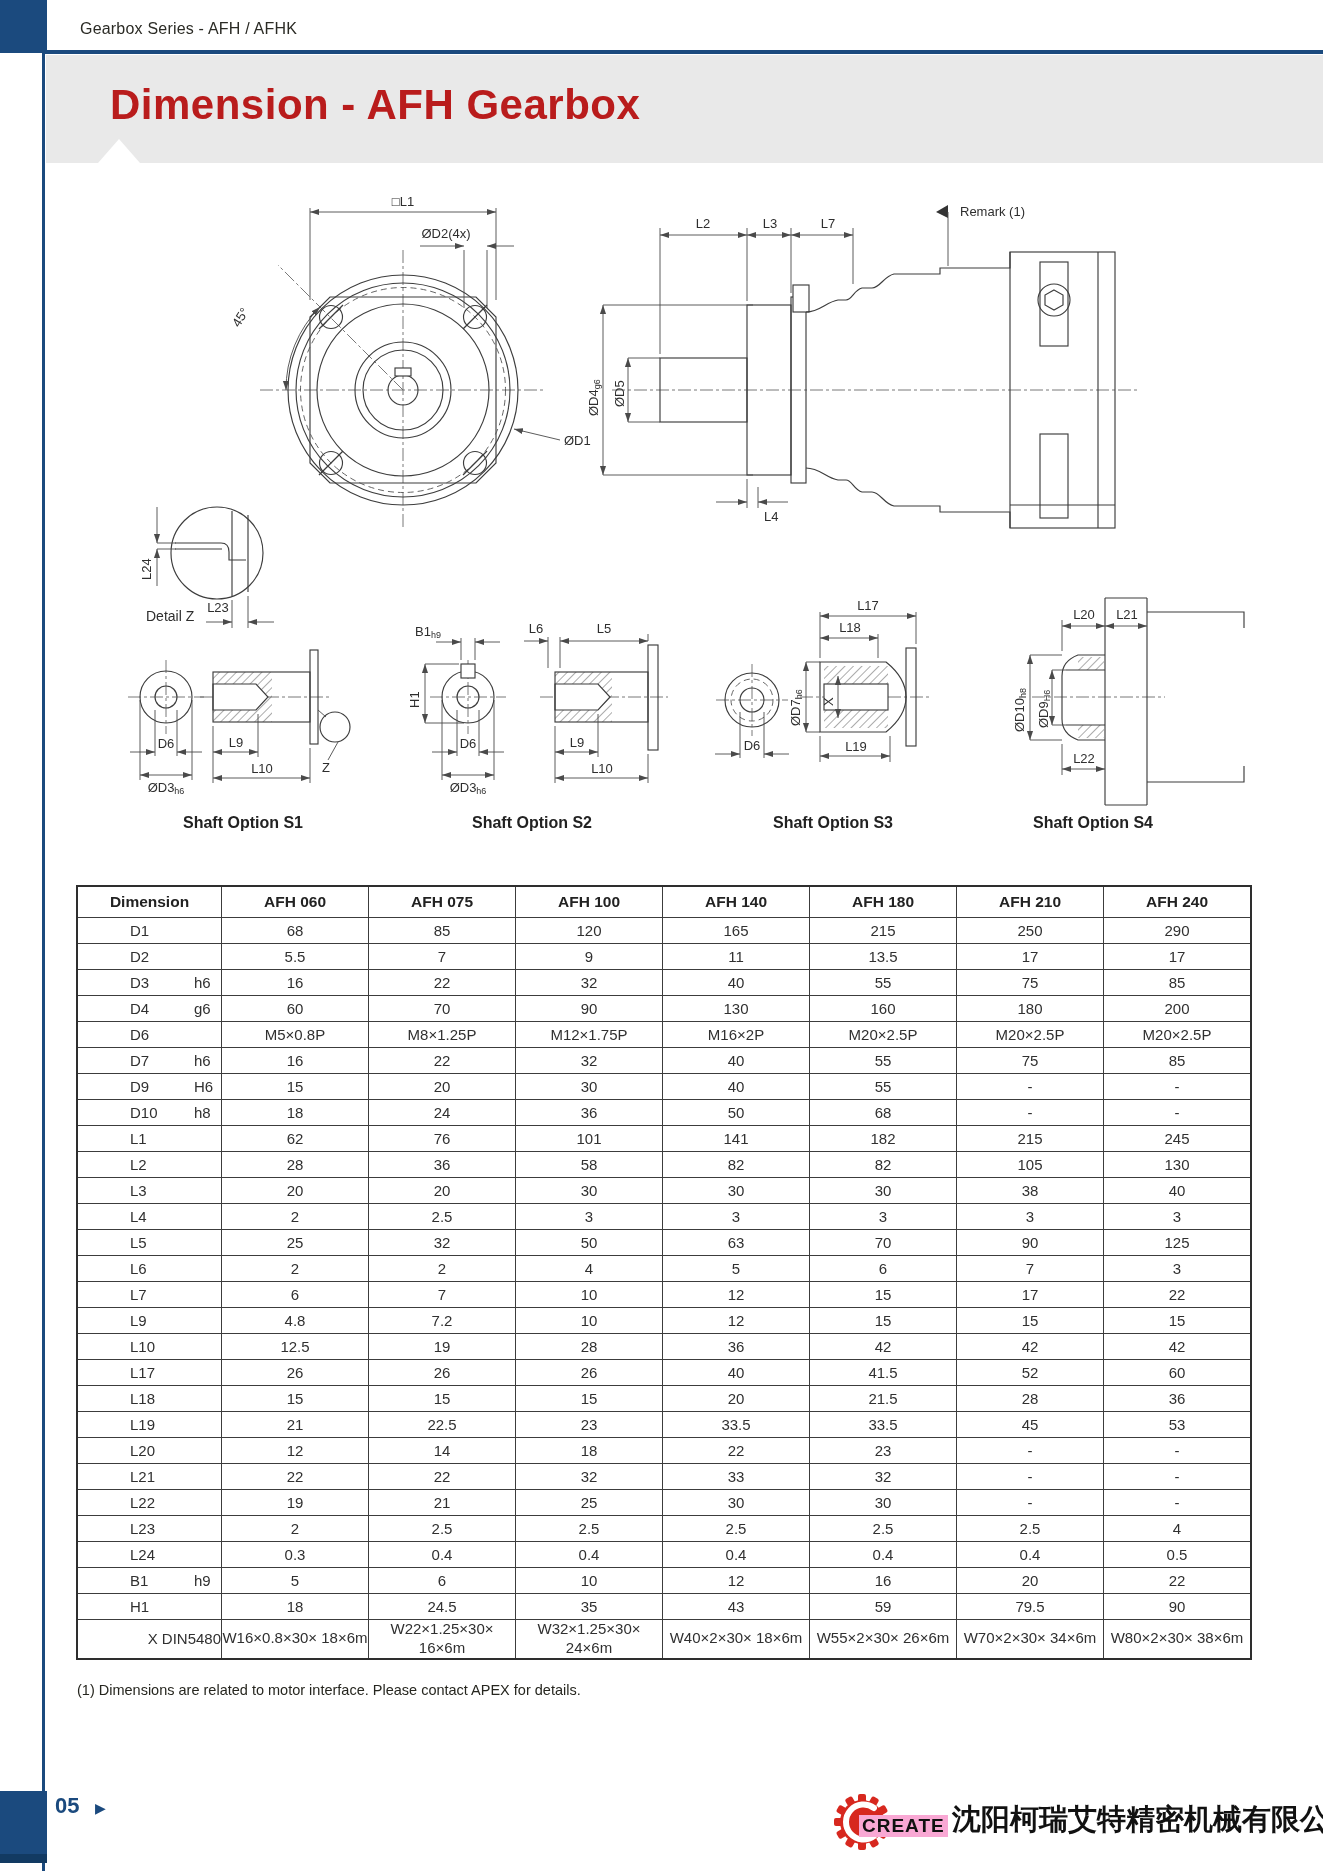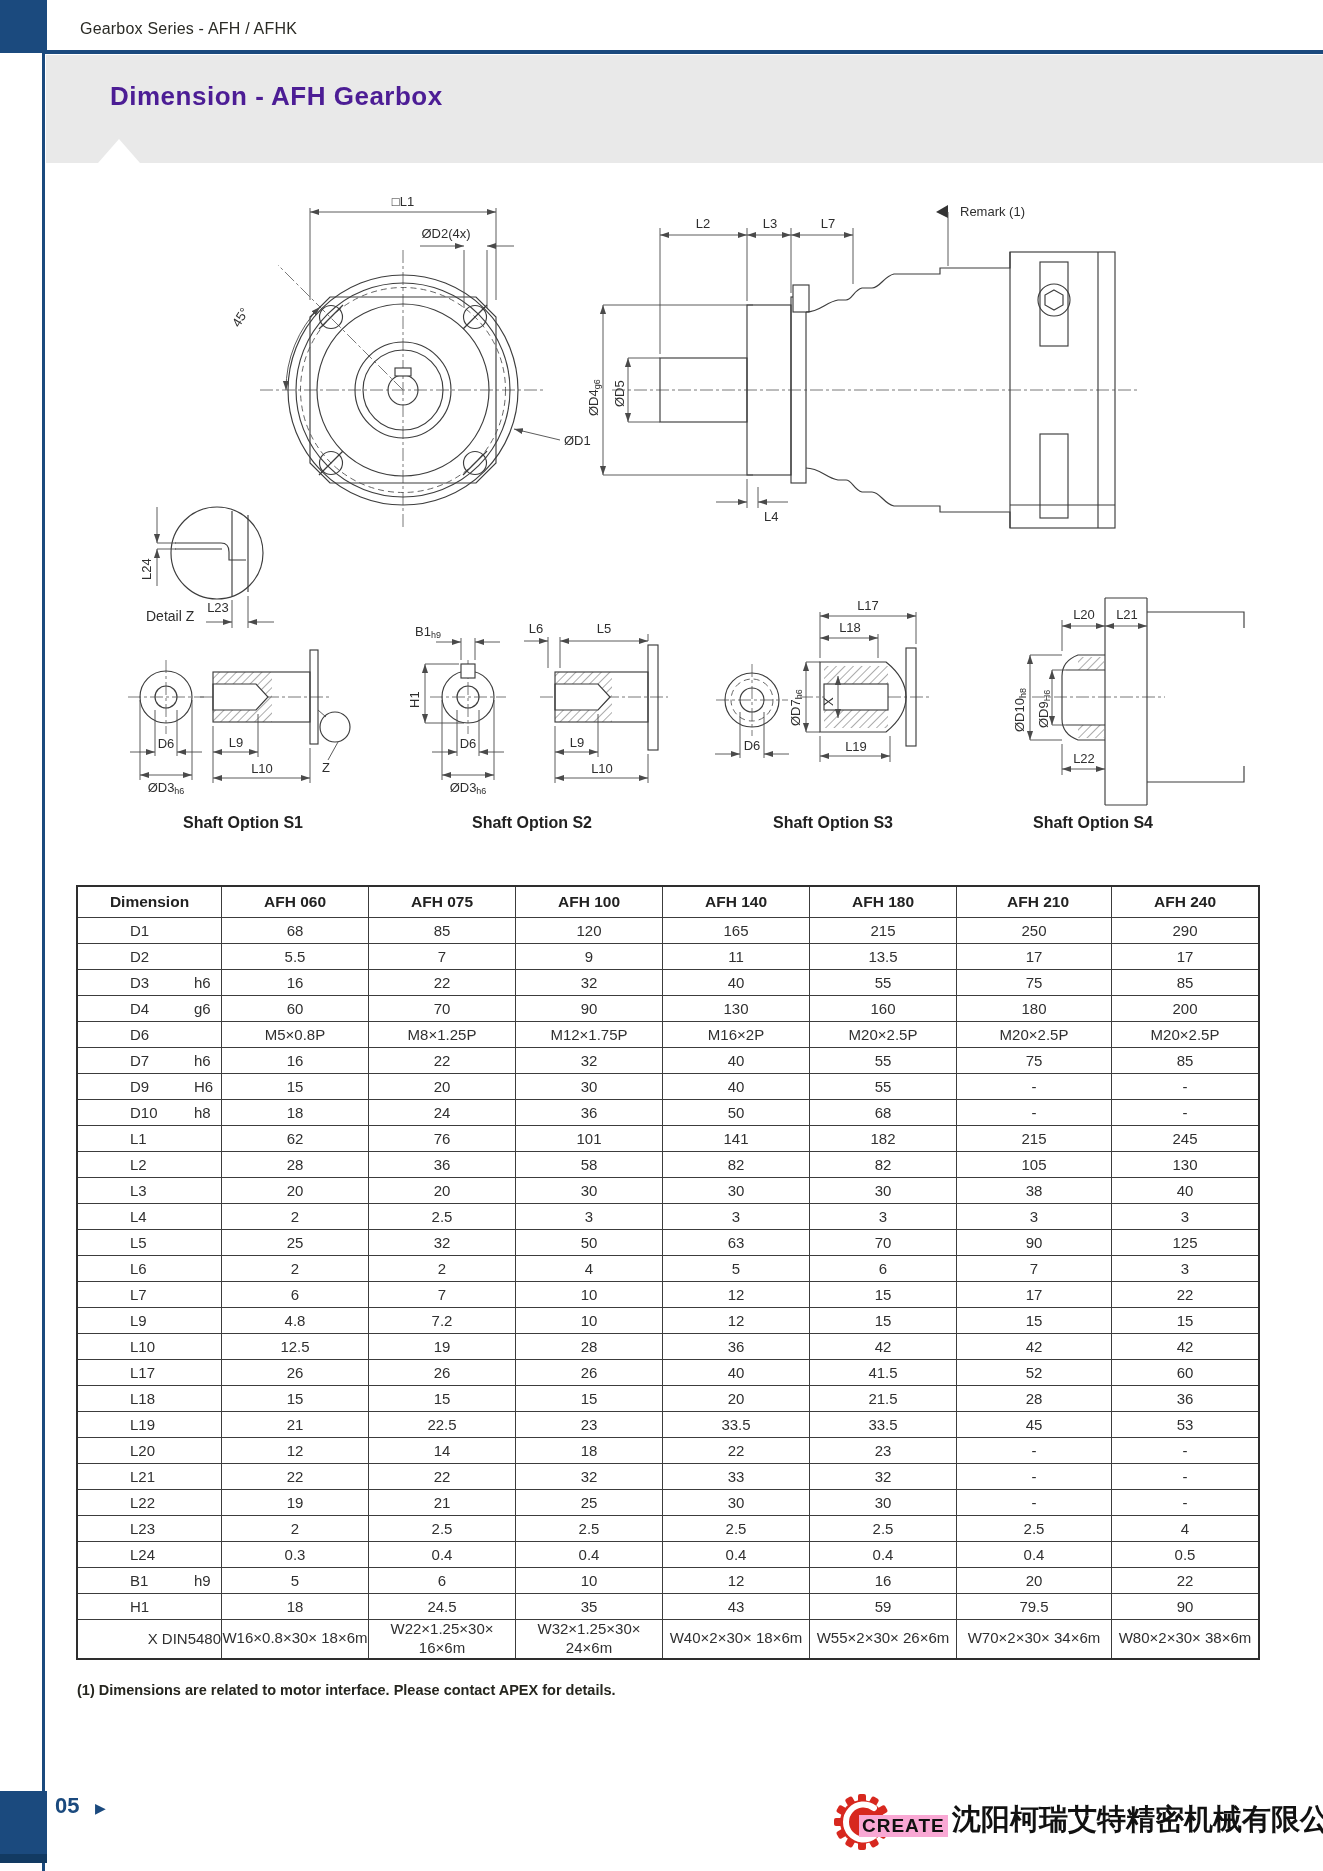--- a/index.html
+++ b/index.html
@@ -6,40 +6,40 @@
   body{
     width:1323px;height:1871px;position:relative;background:#ffffff;
     font-family:"Liberation Sans",sans-serif;color:#2e2e2e;overflow:hidden;
   }
   .navy{background:#1b4a7e;}
   #corner-square{position:absolute;left:0;top:0;width:47px;height:53px;}
   #series-header{position:absolute;left:80px;top:20px;font-size:16px;color:#2b2b25;letter-spacing:.2px;}
   #header-rule{position:absolute;left:42px;top:50px;right:0;height:4px;}
   #left-rule{position:absolute;left:42px;top:50px;width:3px;height:1821px;}
   #title-banner{position:absolute;left:46px;top:55px;right:0;height:108px;background:#e9e9e9;}
-  #page-title{position:absolute;left:64px;top:26px;font-size:26px;font-weight:bold;color:#4c1d95;letter-spacing:.5px;}
+  #page-title{position:absolute;left:64px;top:26px;font-size:42px;font-weight:bold;color:#b91c1c;letter-spacing:.5px;}
   #banner-notch{position:absolute;left:52px;bottom:0;width:0;height:0;
     border-left:21px solid transparent;border-right:21px solid transparent;border-bottom:24px solid #ffffff;}
   #drawing-area{position:absolute;left:46px;top:165px;width:1277px;height:700px;}
   
   #dim-table{position:absolute;left:77px;top:886px;width:1170px;border-collapse:collapse;table-layout:fixed;}
   #dim-table th,#dim-table td{border:1px solid #3c3c3c;font-size:15px;color:#303030;
     height:25px;padding:0;overflow:hidden;}
   #dim-table th{height:30px;font-size:15.5px;font-weight:bold;color:#222;}
   #dim-table{outline:2px solid #2e2e2e;outline-offset:-1px;}
   #dim-table .val-cell{text-align:center;vertical-align:middle;}
   #dim-table .dim-cell{vertical-align:middle;}
   .dim-cell .inner{display:flex;align-items:center;padding-left:39px;}
   .dim-cell .dim-label{flex:0 0 64px;padding-left:13px;}
   .dim-cell .dim-tol{flex:0 0 auto;}
   tr.tall-row td{height:50px;}
   tr.tall-row .val-cell{font-size:14.5px;line-height:1.25;padding:2px 8px;}
   tr.tall-row .dim-cell .inner{justify-content:flex-end;}
   tr.tall-row .dim-cell .dim-label{flex:0 0 auto;padding-left:0;}
-  #footnote{position:absolute;left:77px;top:1682px;font-size:14.5px;color:#26261f;font-weight:bold;}
+  #footnote{position:absolute;left:77px;top:1682px;font-size:14.5px;color:#26261f;}
   
   #footer-block{position:absolute;left:0;top:1791px;width:47px;height:72px;}
   #footer-block .dark{position:absolute;left:0;bottom:0;width:100%;height:9px;background:#123a62;}
   #page-number{position:absolute;left:55px;top:1793px;font-size:22px;font-weight:bold;color:#1b4a7e;}
   #page-arrow{position:absolute;left:95px;top:1800px;font-size:14px;color:#1b4a7e;}
   #logo-group{position:absolute;left:833px;top:1793px;height:60px;}
   #logo-gear{position:absolute;left:0;top:0;}
   #logo-text{position:absolute;left:26px;top:22px;background:#f9a8d4;padding:0 3px;
     font-size:19px;font-weight:bold;color:#111;letter-spacing:1px;}
   #company-name{position:absolute;left:952px;top:1800px;font-size:29px;font-weight:bold;color:#111;
@@ -371,21 +371,21 @@
 
 <table id="dim-table">
   <thead>
       <tr>
         <th style="width: 143px;">Dimension</th>
         <th style="width: 146px;">AFH 060</th>
         <th style="width: 146px;">AFH 075</th>
         <th style="width: 146px;">AFH 100</th>
         <th style="width: 146px;">AFH 140</th>
         <th style="width: 146px;">AFH 180</th>
-        <th style="width: 146px; padding-left: 8px;">AFH 210</th>
+        <th style="width: 146px;">AFH 210</th>
         <th style="width: 146px;">AFH 240</th>
       </tr>
     </thead>
   <tbody>
       <tr>
         <td class="dim-cell">
           <div class="inner">
             <span class="dim-label">D1</span>
             <span class="dim-tol"></span>
           </div>

